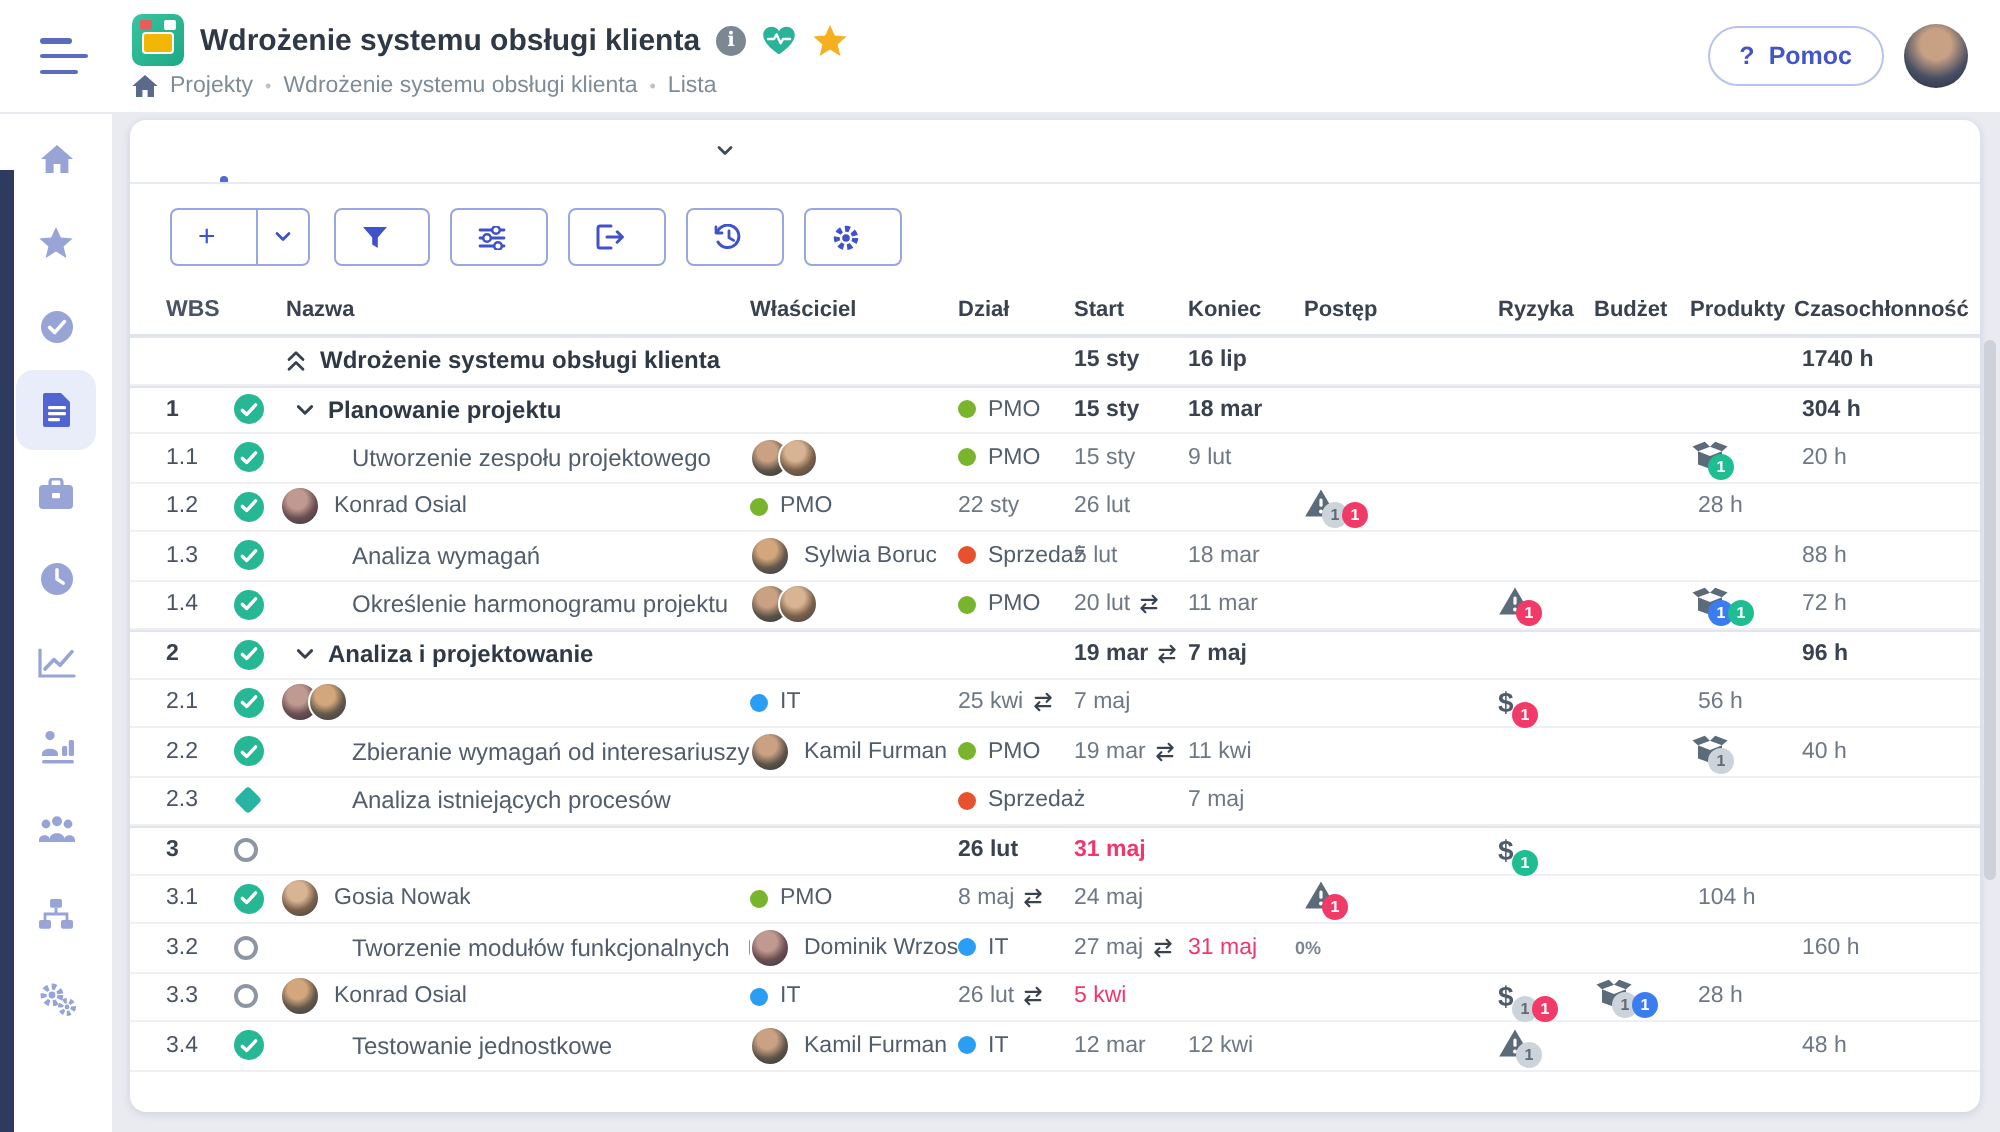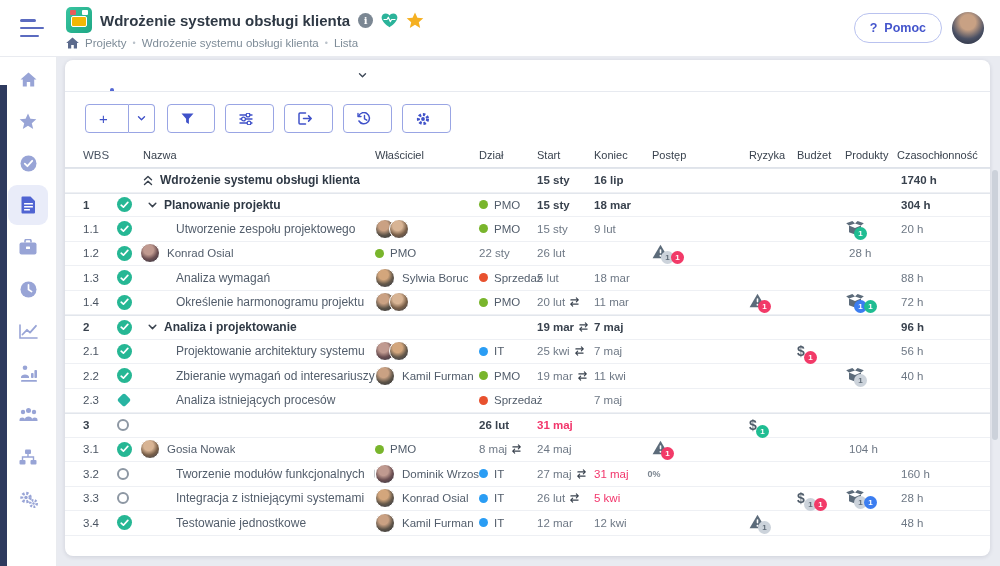--- a/index.html
+++ b/index.html
@@ -42,21 +42,21 @@
 .btn .plus{font-size:15px;font-weight:400;margin-top:-1px}
 .btn-split{display:inline-flex;margin-right:12px}
 .btn-split .btn{border-radius:4px 0 0 4px;margin:0}
 .btn-caret{width:26px;height:29px;border:1px solid #99a5e4;border-left:none;border-radius:0 4px 4px 0;display:flex;align-items:center;justify-content:center;background:#fff;cursor:pointer}
 .tgroup{display:flex;gap:10px}
 .views{margin-left:auto;display:flex;gap:18px;font-size:12px;color:#5a6573}
 .view{cursor:pointer;padding-bottom:3px}
 .view.active{color:#39424e;border-bottom:2px solid #7585dd}
 
 :root{--cols:45px 30px 1fr 104px 58px 57px 58px 97px 48px 48px 52px 93px}
-.thead{display:grid;grid-template-columns:var(--cols);height:25px;align-items:center;font-size:11px;font-weight:400;color:#39424e;border-bottom:1px solid #dfe3ea;margin-top:2px}
+.thead{display:grid;grid-template-columns:var(--cols);height:25px;align-items:center;font-size:11px;font-weight:700;color:#39424e;border-bottom:1px solid #dfe3ea;margin-top:2px}
 .thead .hc{cursor:pointer;white-space:nowrap}
 .trow{display:grid;grid-template-columns:var(--cols);height:24.5px;align-items:center;border-bottom:1px solid #eef0f4;font-size:12px;cursor:default}
 .trow.group{border-top:1px solid #e2e6ec}
 .c-wbs{padding-left:18px;font-size:11.5px;color:#4a5462}
 .trow.group .c-wbs{font-weight:700;color:#39424e}
 .c-status{display:flex;align-items:center;padding-left:7px}
 .chk{width:15px;height:15px;border-radius:50%;background:#26b794;display:inline-flex;align-items:center;justify-content:center;flex:0 0 auto}
 .st-open{width:12px;height:12px;border-radius:50%;border:2px solid #8d97a3;display:inline-block}
 .st-mile{width:10px;height:10px;background:#28b4a2;transform:rotate(45deg);border-radius:2px;display:inline-block;margin-left:2px}
 .c-name{display:flex;align-items:center;gap:7px;font-size:12px;color:#525d6b;white-space:nowrap;overflow:hidden}
@@ -603,23 +603,20 @@
   </div>
       <div class="trow">
     <span class="c-wbs">2.1</span>
     <span class="c-status">
           <span class="chk">
             <svg width="9" height="8" viewBox="0 0 9 8">
               <path d="M1.2 4.2 L3.4 6.2 L7.8 1.4" fill="none" stroke="#fff" stroke-width="1.7" stroke-linecap="round" stroke-linejoin="round"></path>
             </svg>
           </span>
         </span>
-    <span class="c-name" style="padding-left:36px">
-          <span>Projektowanie architektury systemu</span>
-        </span>
     <span class="c-owner">
           <span class="avs">
             <span class="av g2"></span>
             <span class="av g3"></span>
           </span>
         </span>
     <span class="c-dept">
           <span class="dot" style="background:#2a9df4"></span>
           <span>IT</span>
         </span>
@@ -817,23 +814,20 @@
     <span></span>
     <span></span>
     <span></span>
     <span class="c-hours">160 h</span>
   </div>
       <div class="trow">
     <span class="c-wbs">3.3</span>
     <span class="c-status">
           <span class="st-open"></span>
         </span>
-    <span class="c-name" style="padding-left:36px">
-          <span>Integracja z istniejącymi systemami</span>
-        </span>
     <span class="c-owner">
           <span class="avs">
             <span class="av g3"></span>
           </span>
           <span class="oname">Konrad Osial</span>
         </span>
     <span class="c-dept">
           <span class="dot" style="background:#2a9df4"></span>
           <span>IT</span>
         </span>

